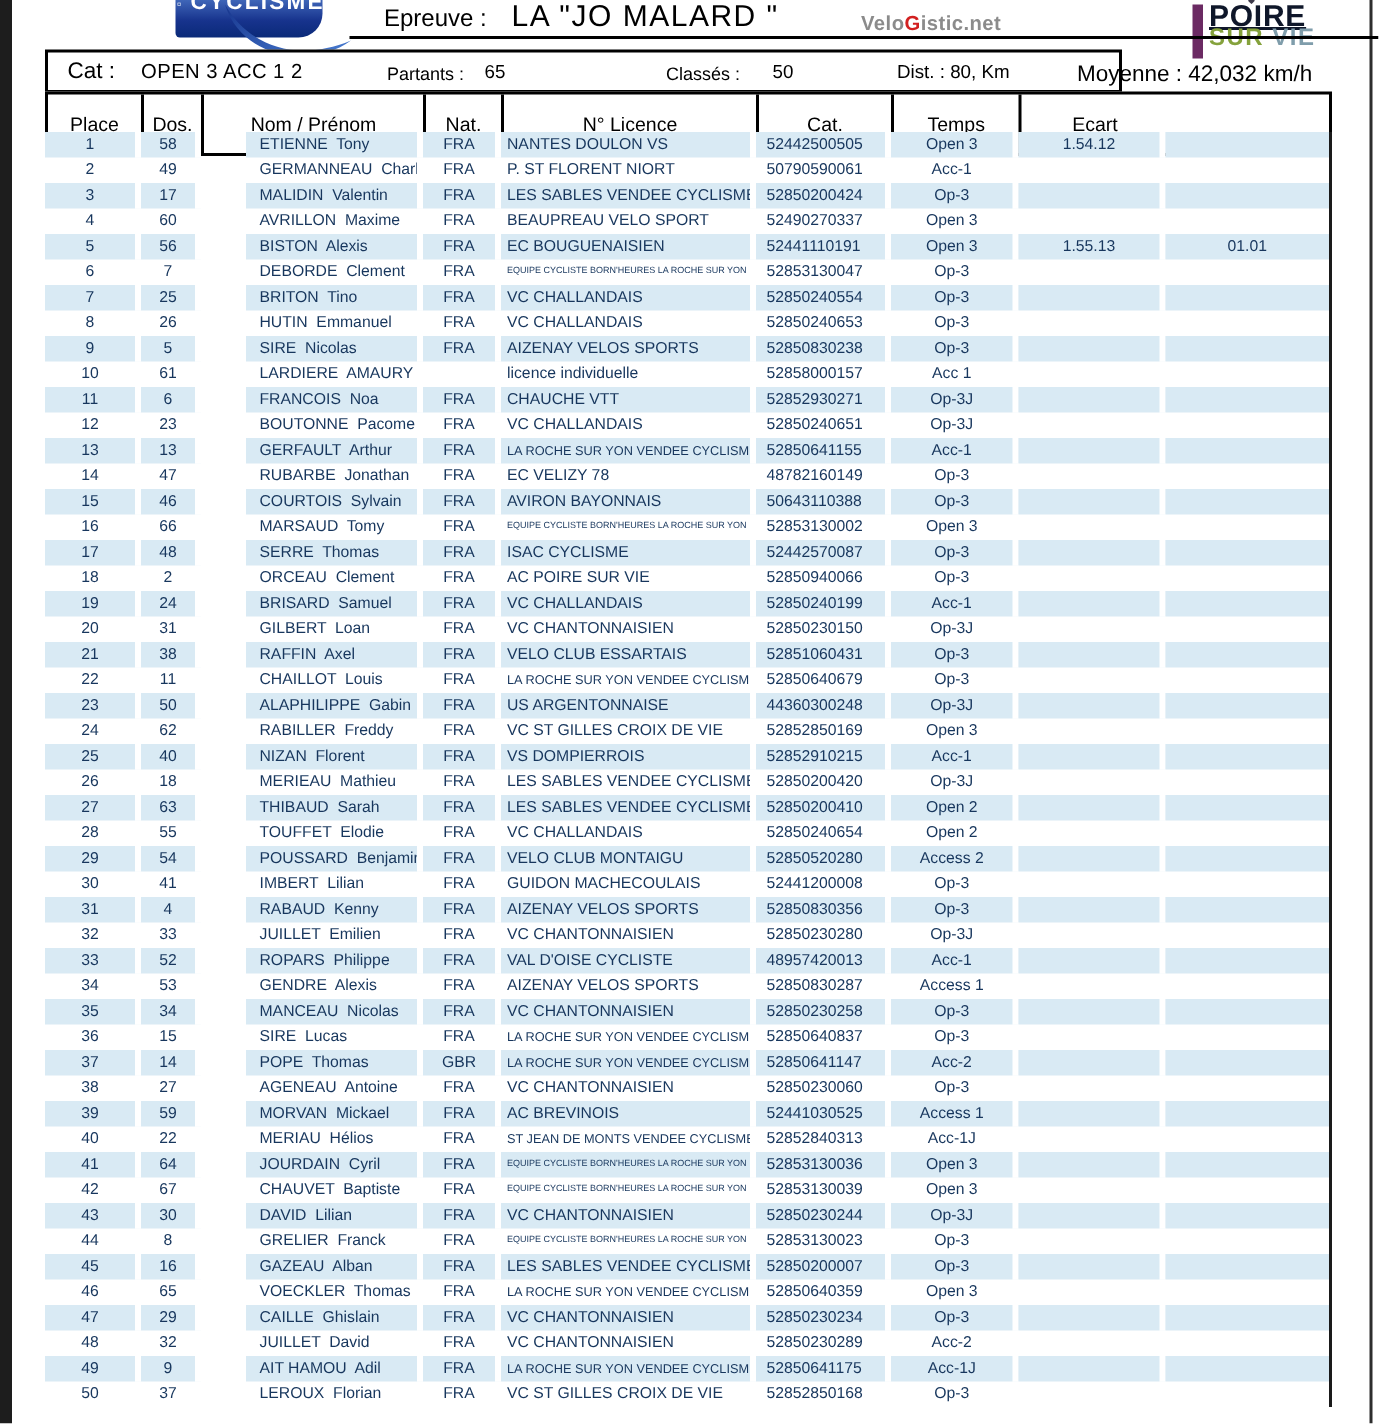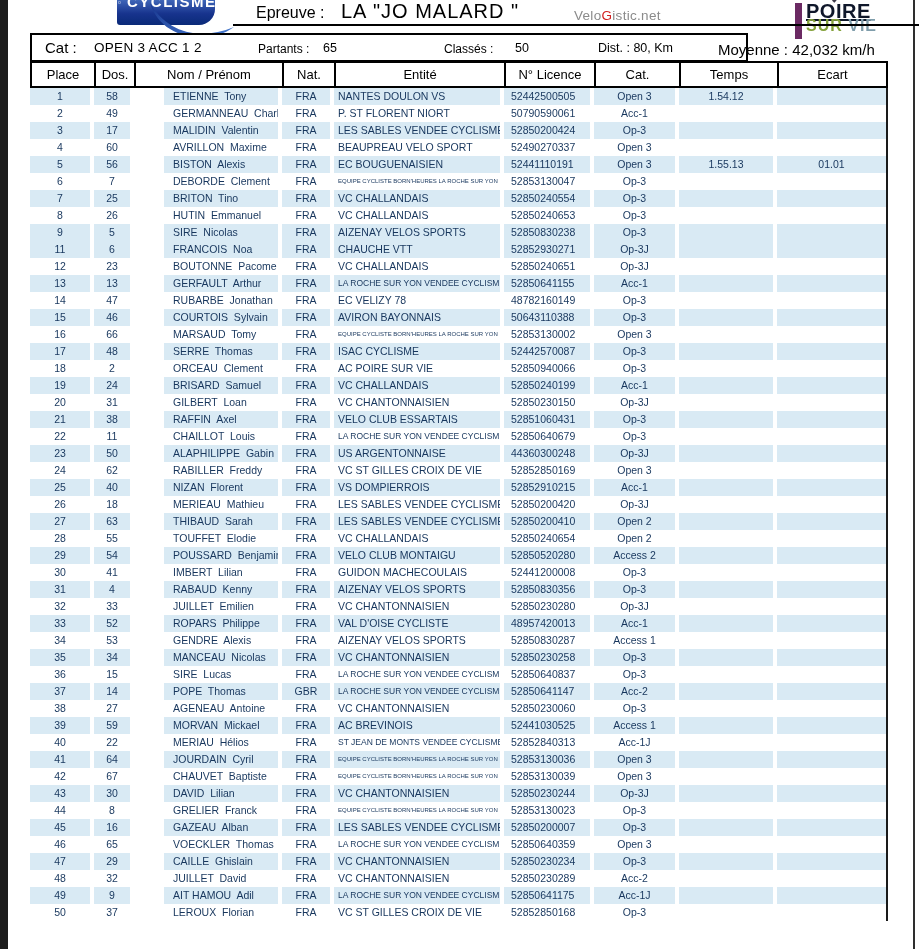--- a/index.html
+++ b/index.html
@@ -24,21 +24,21 @@
     position:absolute; left:10px; top:-7px;
     color:#fff; font-weight:bold; font-size:15px; letter-spacing:1.5px;
   }
   .ffc-banner .ffc-mark {
     position:absolute; left:1px; top:-2px; color:#fff; font-size:8px;
   }
   .ffc-swoosh { position:absolute; left:148px; top:1px; width:88px; height:44px; }
 
   .epreuve-label { position:absolute; left:256px; top:4px; font-size:16px; color:#000; }
   .epreuve-title { position:absolute; left:341px; top:0px; font-size:20px; letter-spacing:1px; color:#000; }
-  .site-name { position:absolute; left:574px; top:8px; font-size:13.5px; font-weight:400; color:#8b8b8b; letter-spacing:0.3px; }
+  .site-name { position:absolute; left:574px; top:8px; font-size:13.5px; font-weight:700; color:#8b8b8b; letter-spacing:0.3px; }
   .site-name .accent { color:#d22020; }
   .top-rule { position:absolute; left:233px; top:24px; width:686px; height:2px; background:#000; }
 
   .town-logo { position:absolute; left:795px; top:1px; width:90px; height:40px; }
   .town-bar { position:absolute; left:0; top:2px; width:7px; height:36px; background:#6b2a63; }
   .town-line1 { position:absolute; left:11px; top:-1px; font-size:20px; font-weight:bold; color:#0f172a; letter-spacing:0.5px;text-decoration:underline; }
   .town-diamond { position:absolute; left:37px; top:-5px; font-size:6px; color:#3c3949; }
   .town-line2 { position:absolute; left:11px; top:16px; font-size:16px; font-weight:bold; letter-spacing:1px; }
   .town-sur { color:#85a23c; }
   .town-vie { color:#7f9dab; }
@@ -57,21 +57,21 @@
   .s-class-value  { left:483px; top:6px; font-size:12.5px; }
   .s-dist         { left:566px; top:6px; font-size:12.5px; }
   .s-moy          { left:686px; top:6px; font-size:15px; }
 
   
   .grid-cols {
     display:grid;
     grid-template-columns:64px 40px 148px 52px 170px 90px 85px 98px 1fr;
   }
   .thead {
-    position:absolute; left:30px; top:61px; width:858px; height:27px;
+    position:absolute; left:30px; top:61px; width:858px; height:43px;
     border:2px solid #000; background:#fff;
   }
   .thead > div {
     border-right:2px solid #000;
     display:flex; align-items:center; justify-content:center;
     font-size:13px; color:#000; white-space:nowrap;
   }
   .thead > div:last-child { border-right:none;text-align:center; }
 
   .tbody {
@@ -136,21 +136,20 @@
   <span class="s-class-value">50</span>
   <span class="s-dist">Dist. : 80, Km</span>
   <span class="s-moy">Moyenne : 42,032 km/h</span>
 </div>
 
 <div class="thead grid-cols">
   <div>Place</div>
   <div>Dos.</div>
   <div>Nom  /  Prénom</div>
   <div>Nat.</div>
-  <div>Entité</div>
   <div>N° Licence</div>
   <div>Cat.</div>
   <div>Temps</div>
   <div>Ecart</div>
 </div>
 
 <div class="tbody">
     <div class="trow grid-cols alt">
     <div class="c-place">1</div>
     <div class="c-dos">58</div>
@@ -240,20 +239,31 @@
     <div class="c-ecart"></div>
   </div>
     <div class="trow grid-cols alt">
     <div class="c-place">9</div>
     <div class="c-dos">5</div>
     <div class="c-nom">SIRE  Nicolas</div>
     <div class="c-nat">FRA</div>
     <div class="c-entite">AIZENAY VELOS SPORTS</div>
     <div class="c-lic">52850830238</div>
     <div class="c-cat">Op-3</div>
+    <div class="c-temps"></div>
+    <div class="c-ecart"></div>
+  </div>
+    <div class="trow grid-cols">
+    <div class="c-place">10</div>
+    <div class="c-dos">61</div>
+    <div class="c-nom">LARDIERE  AMAURY</div>
+    <div class="c-nat"></div>
+    <div class="c-entite">licence individuelle</div>
+    <div class="c-lic">52858000157</div>
+    <div class="c-cat">Acc 1</div>
     <div class="c-temps"></div>
     <div class="c-ecart"></div>
   </div>
     <div class="trow grid-cols alt">
     <div class="c-place">11</div>
     <div class="c-dos">6</div>
     <div class="c-nom">FRANCOIS  Noa</div>
     <div class="c-nat">FRA</div>
     <div class="c-entite">CHAUCHE VTT</div>
     <div class="c-lic">52852930271</div>

